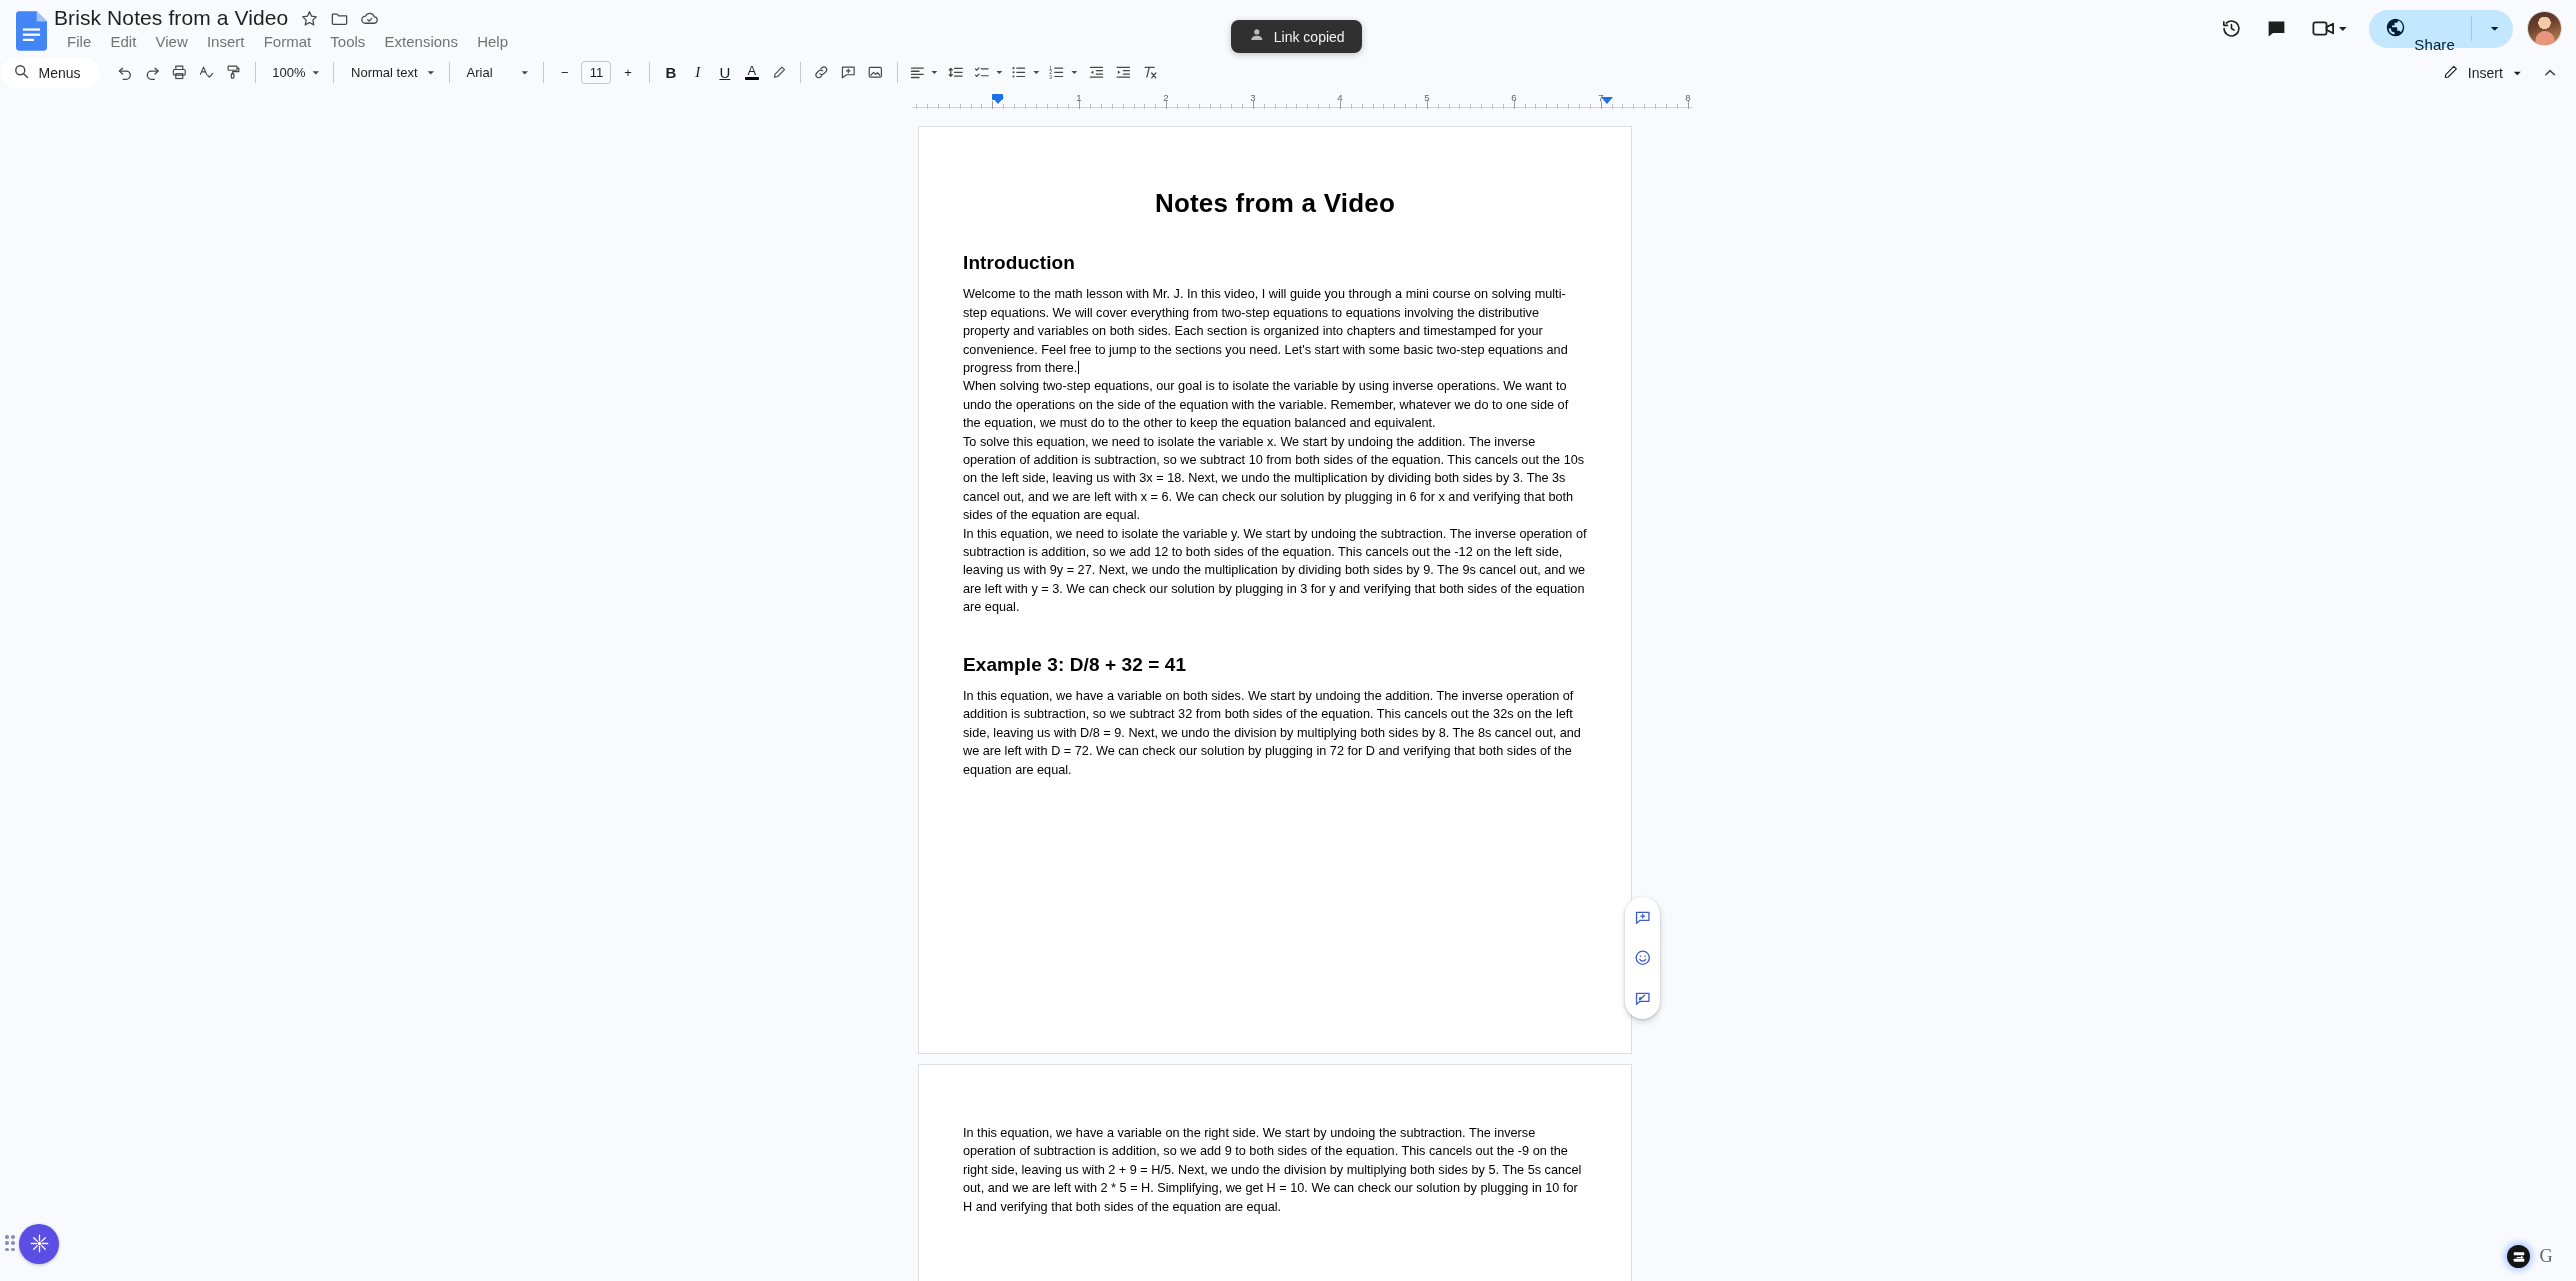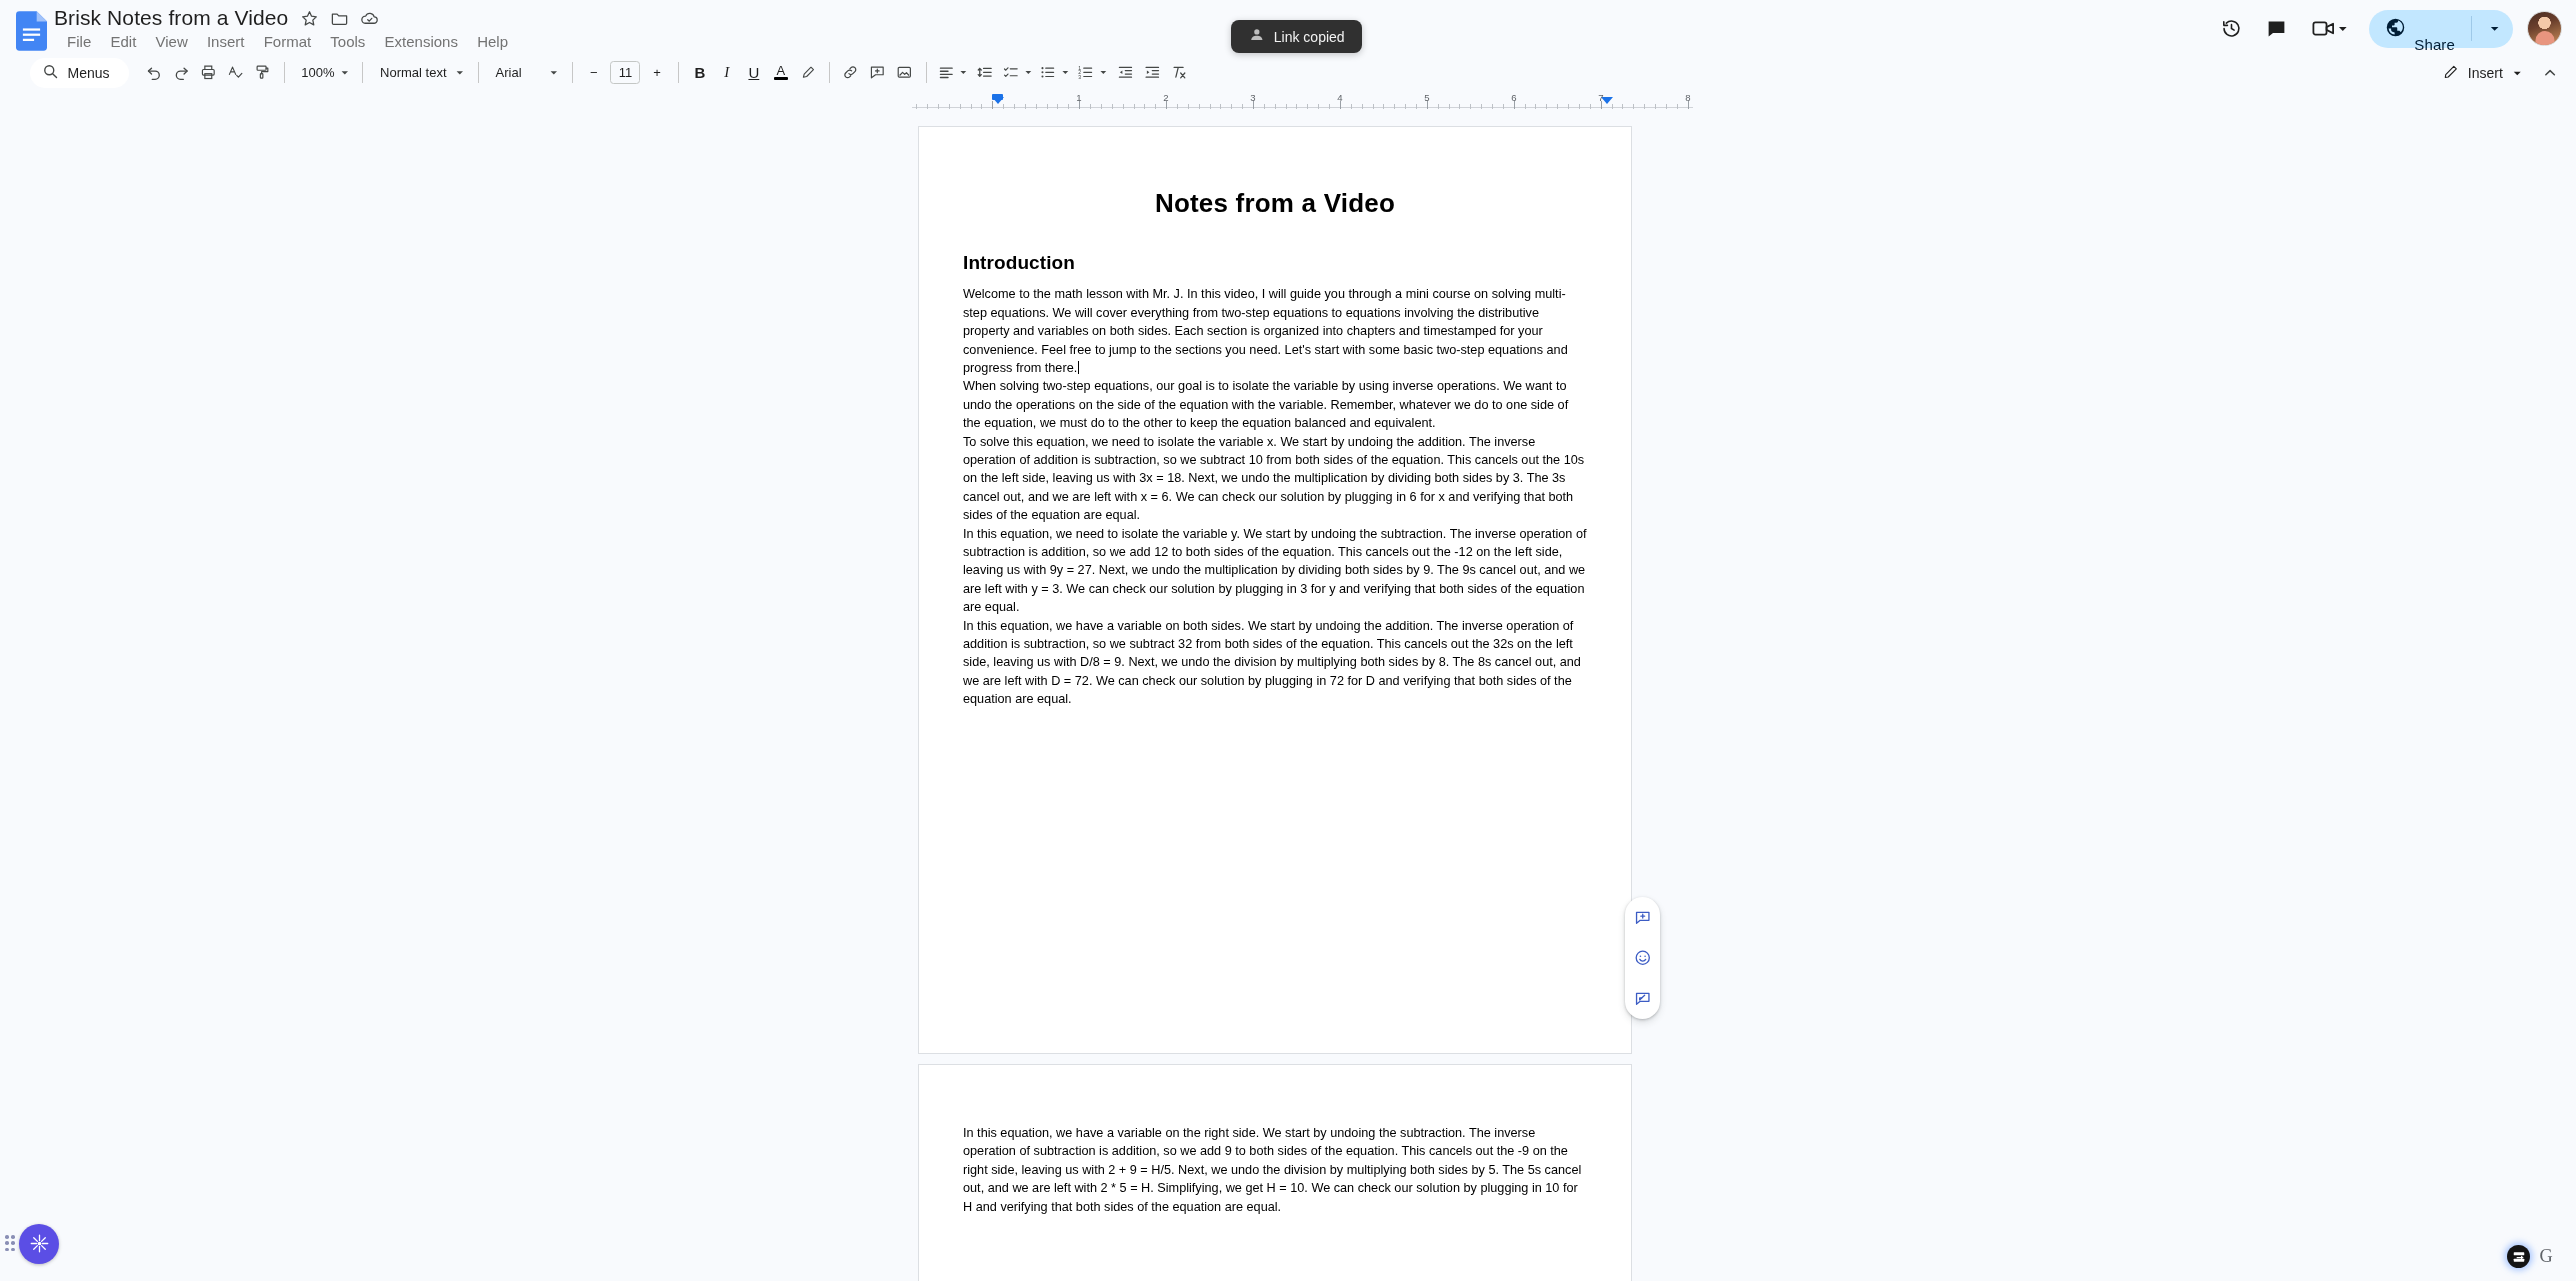--- a/index.html
+++ b/index.html
@@ -70,21 +70,21 @@
     background: #303030; color: #f2f2f2;
     border-radius: 7.9px; height: 33px; padding: 0 17.5px;
     display: flex; align-items: center; gap: 9.6px;
     font-size: 14px; z-index: 40;
     box-shadow: 0 1.7px 7px rgba(0,0,0,.22);
   }
 
   
   .toolbar {
     position: absolute; top: 54px; left: 0; width: 2576px; height: 37px;
-    display: flex; align-items: center; padding-left: 30px; gap: 1px;
+    display: flex; align-items: center; padding-left: 1px; gap: 1px;
   }
   .menus-pill {
     height: 30px; background: #fff; border-radius: 15px;
     display: flex; align-items: center; gap: 8.7px;
     padding: 0 19px 0 12.2px; color: #444746; cursor: pointer;
     margin-right: 12.2px;
   }
   .menus-label { font-size: 14px; color: #1f1f1f; }
   .tb {
     min-width: 26px; height: 26px; border-radius: 4.4px;
@@ -644,20 +644,21 @@
 
       <h2 class="doc-h2">Introduction</h2>
       <p class="doc-p"><span>Welcome to the math lesson with Mr. J. In this video, I will guide you through a mini course on solving multi-step equations. We will cover everything from two-step equations to equations involving the distributive property and variables on both sides. Each section is organized into chapters and timestamped for your convenience. Feel free to jump to the sections you need. Let's start with some basic two-step equations and progress from there.</span><span class="caret-tick"></span></p>
 
       <p class="doc-p">When solving two-step equations, our goal is to isolate the variable by using inverse operations. We want to undo the operations on the side of the equation with the variable. Remember, whatever we do to one side of the equation, we must do to the other to keep the equation balanced and equivalent.</p>
 
       <p class="doc-p">To solve this equation, we need to isolate the variable x. We start by undoing the addition. The inverse operation of addition is subtraction, so we subtract 10 from both sides of the equation. This cancels out the 10s on the left side, leaving us with 3x = 18. Next, we undo the multiplication by dividing both sides by 3. The 3s cancel out, and we are left with x = 6. We can check our solution by plugging in 6 for x and verifying that both sides of the equation are equal.</p>
 
       <p class="doc-p">In this equation, we need to isolate the variable y. We start by undoing the subtraction. The inverse operation of subtraction is addition, so we add 12 to both sides of the equation. This cancels out the -12 on the left side, leaving us with 9y = 27. Next, we undo the multiplication by dividing both sides by 9. The 9s cancel out, and we are left with y = 3. We can check our solution by plugging in 3 for y and verifying that both sides of the equation are equal.</p>
 
+      <h2 class="doc-h2 spaced">Example 3: D/8 + 32 = 41</h2>
       <p class="doc-p">In this equation, we have a variable on both sides. We start by undoing the addition. The inverse operation of addition is subtraction, so we subtract 32 from both sides of the equation. This cancels out the 32s on the left side, leaving us with D/8 = 9. Next, we undo the division by multiplying both sides by 8. The 8s cancel out, and we are left with D = 72. We can check our solution by plugging in 72 for D and verifying that both sides of the equation are equal.</p>
     </div>
   </div>
 
   <div class="page" id="page2">
     <div class="page-body" style="padding-top:59px">
       <p class="doc-p">In this equation, we have a variable on the right side. We start by undoing the subtraction. The inverse operation of subtraction is addition, so we add 9 to both sides of the equation. This cancels out the -9 on the right side, leaving us with 2 + 9 = H/5. Next, we undo the division by multiplying both sides by 5. The 5s cancel out, and we are left with 2 * 5 = H. Simplifying, we get H = 10. We can check our solution by plugging in 10 for H and verifying that both sides of the equation are equal.</p>
 
     </div>
   </div>

